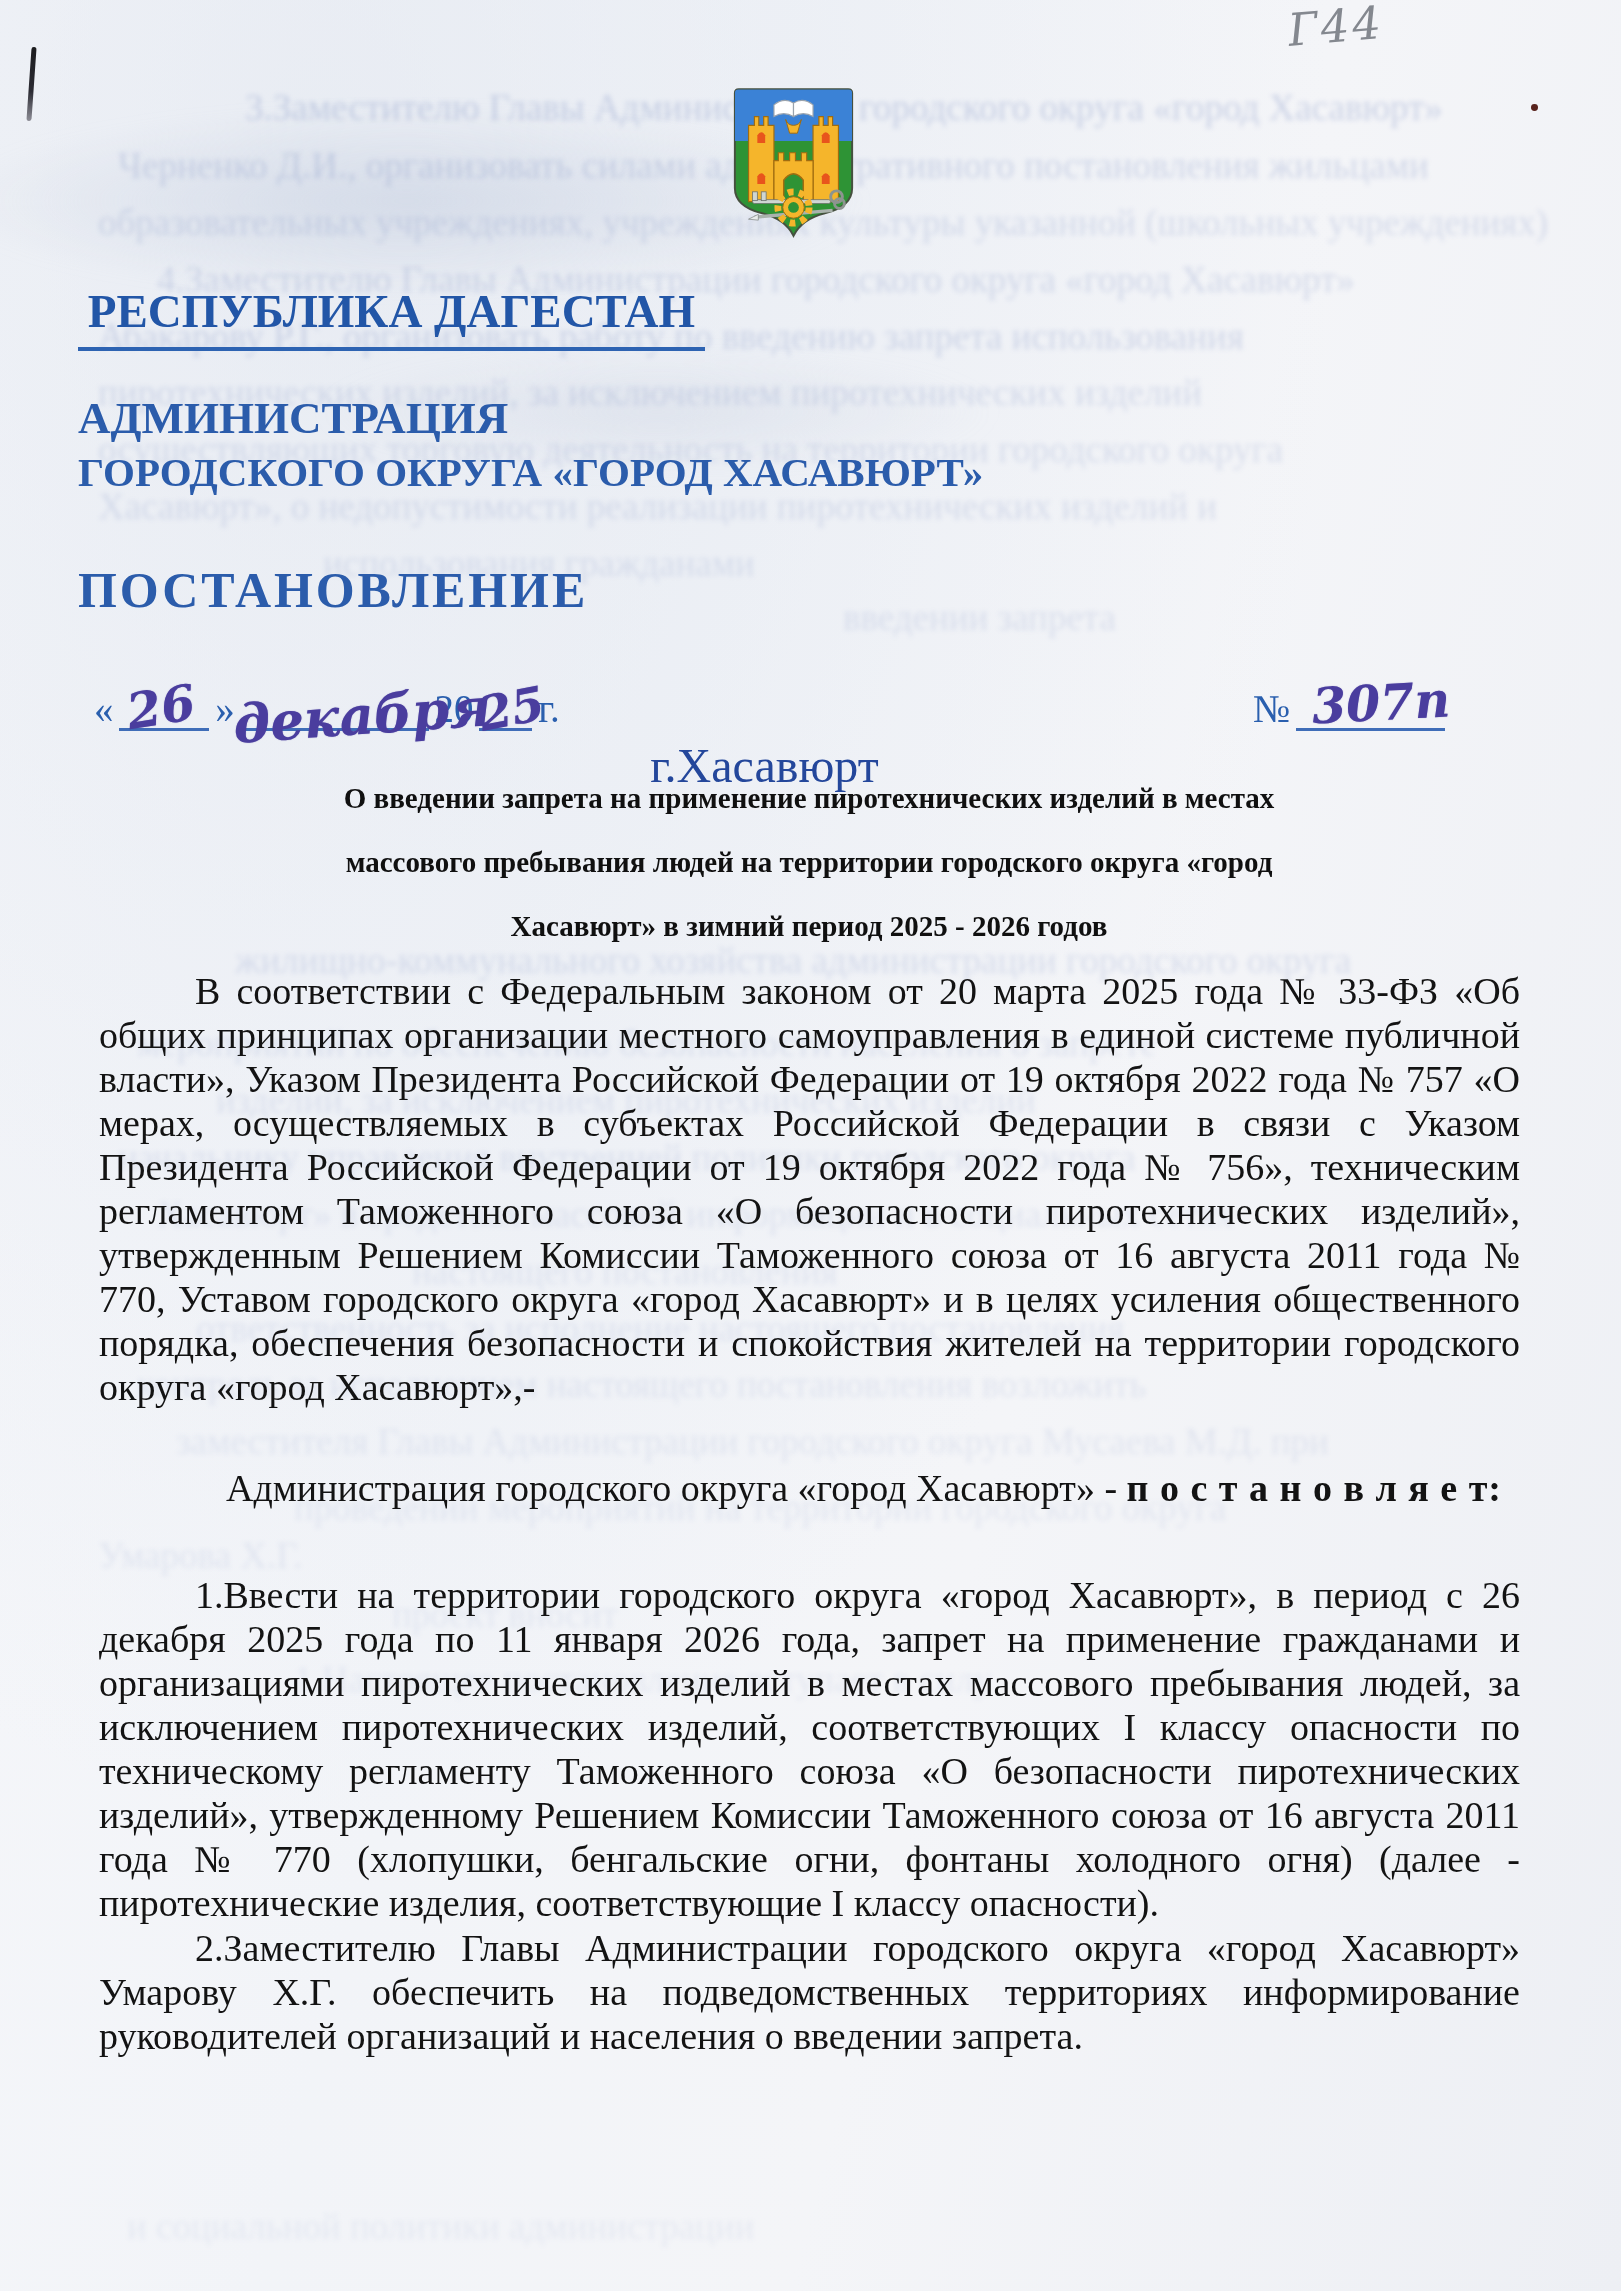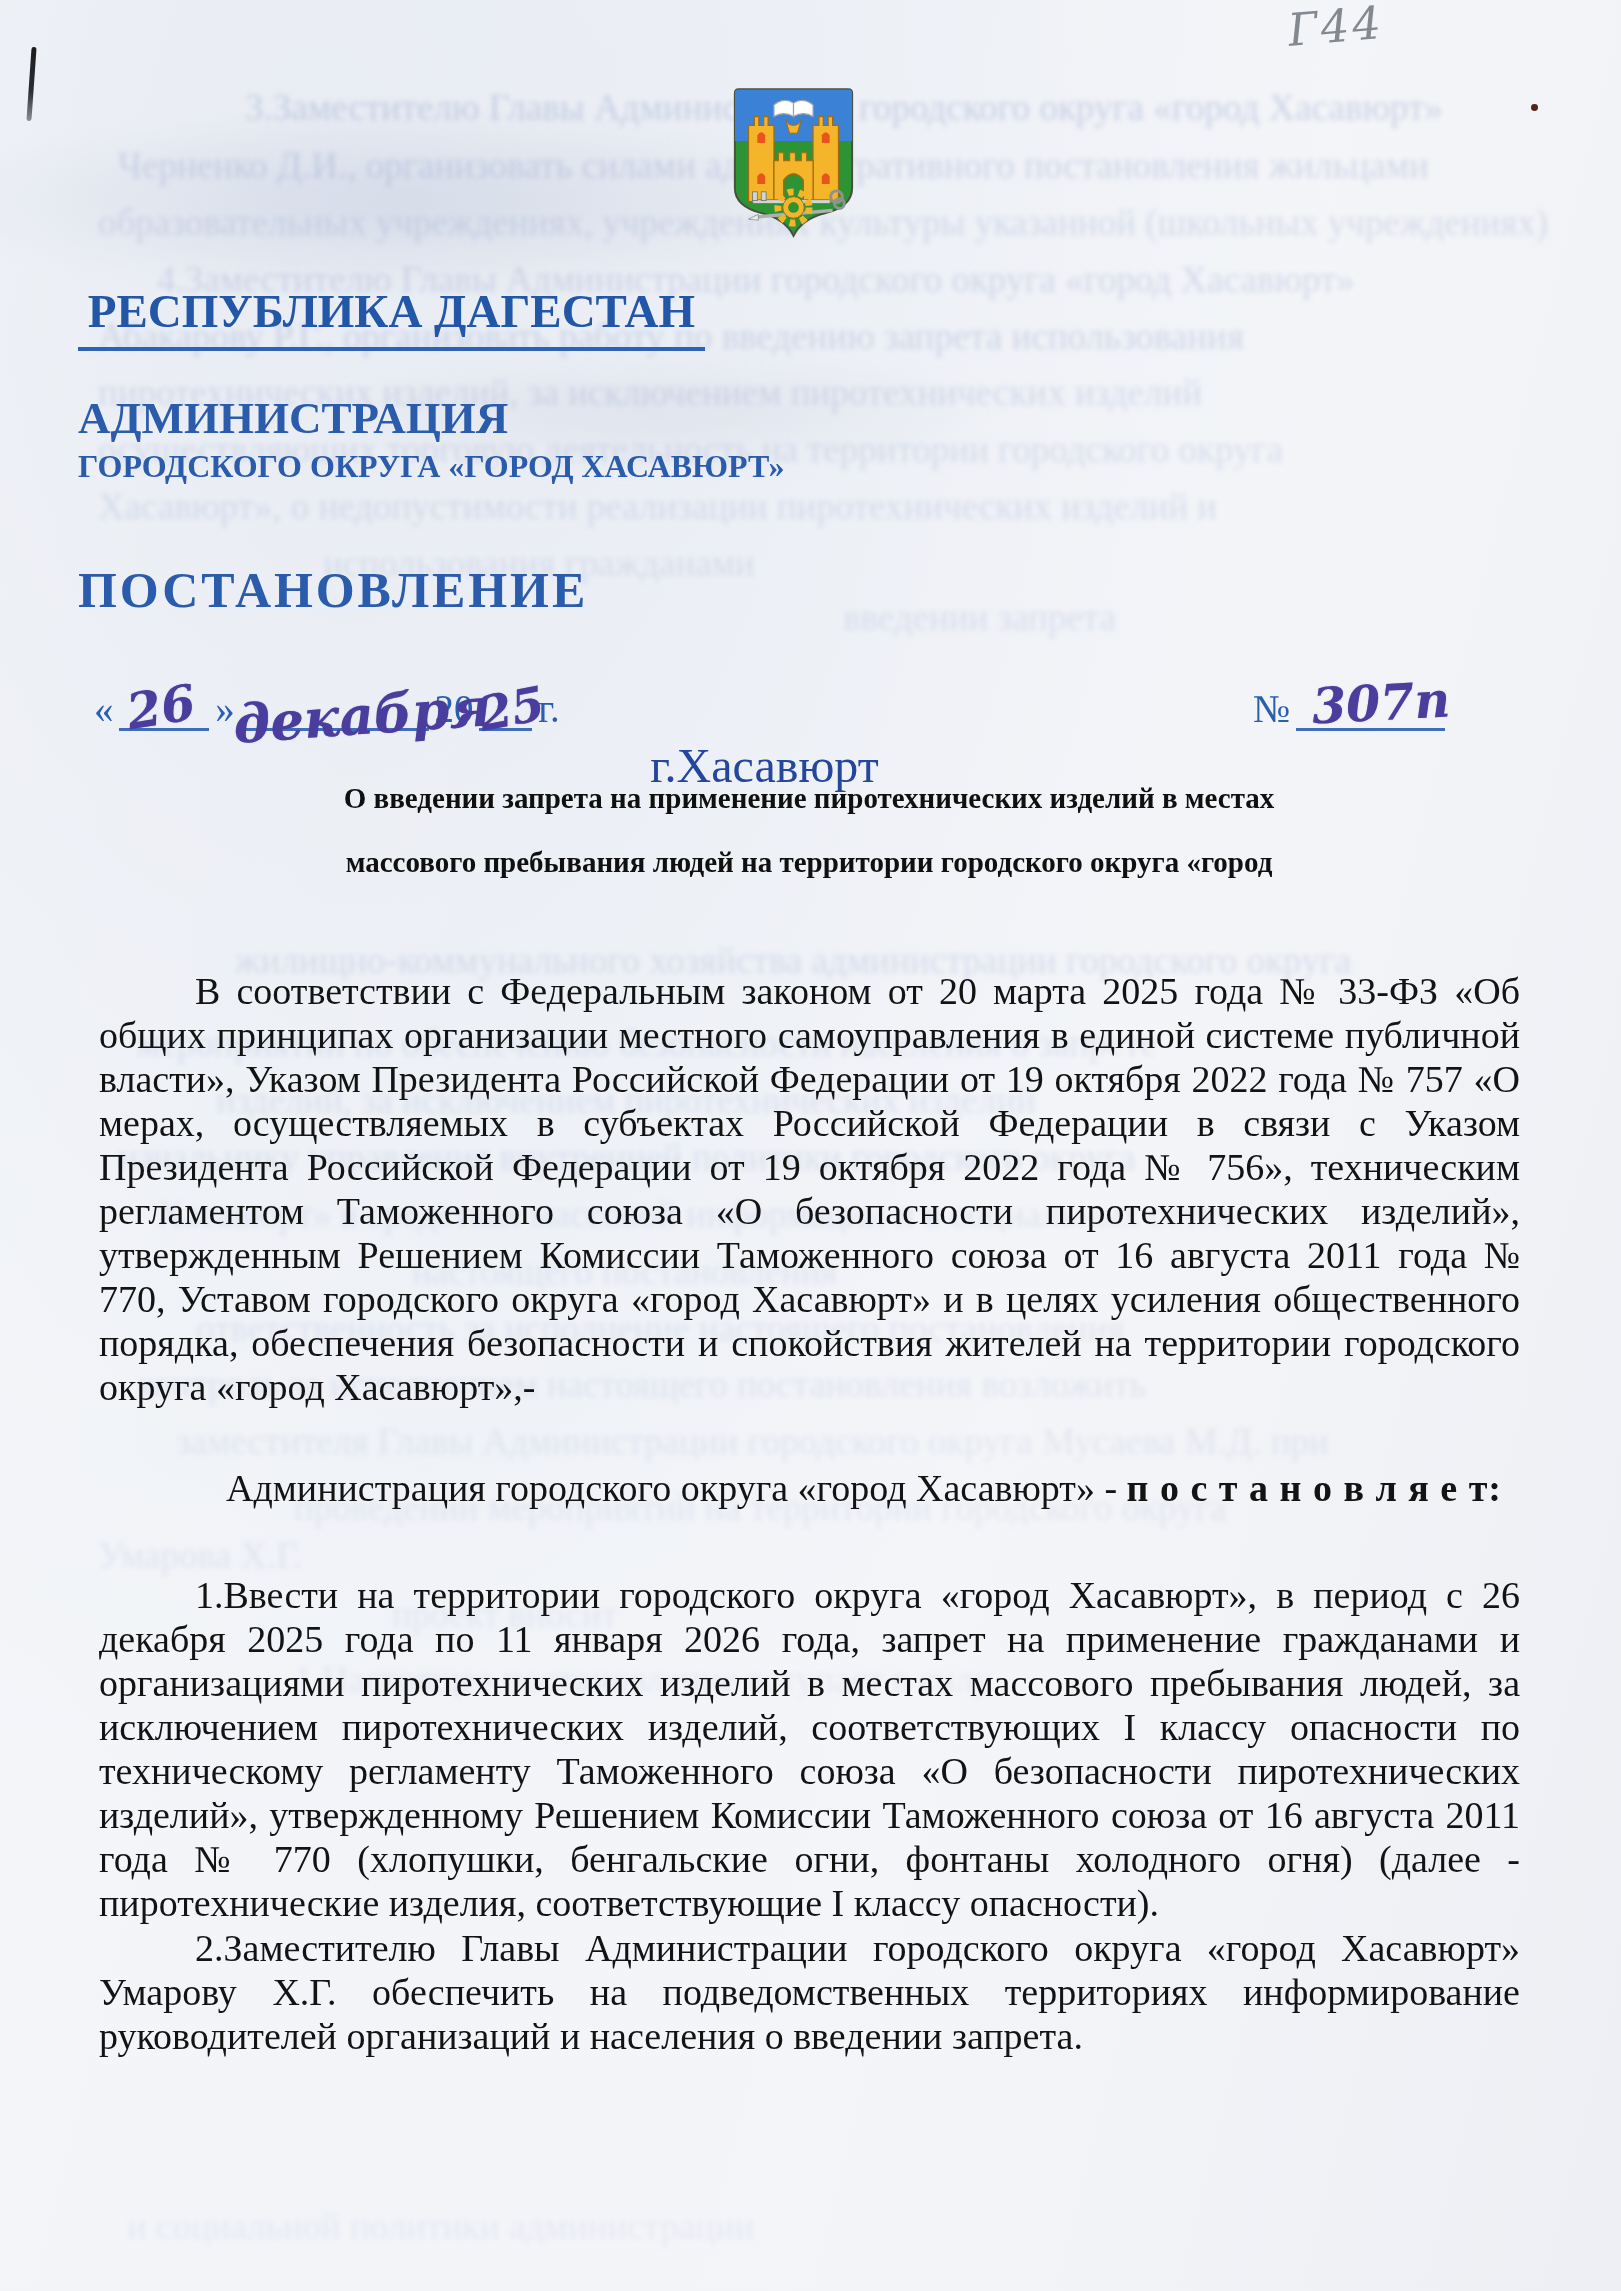--- a/index.html
+++ b/index.html
@@ -37,21 +37,21 @@
     font-family:"DejaVu Serif", serif;transform:rotate(-5deg);}
   .ink-dot{position:absolute;left:1531px;top:104px;width:6.9px;height:6.9px;border-radius:50%;
     background:#58221c;z-index:3;}
   
   .emblem{position:absolute;left:729px;top:82px;width:129px;height:161px;z-index:2;}
   
   .hdr{position:absolute;left:78px;width:1304px;z-index:2;font-weight:bold;}
   .hdr-republic{top:284px;font-size:47px;color:#2256a7;}
   .hdr-republic span{display:inline-block;border-bottom:4.9px solid #2d63b2;padding:0 9.8px 8.8px;}
   .hdr-org1{top:392px;font-size:45px;color:#2b5cab;}
-  .hdr-org2{top:448px;font-size:32px;color:#2b5cab;}
+  .hdr-org2{top:448px;font-size:41px;color:#2b5cab;}
   .hdr-decree{top:561px;font-size:50px;color:#2b5cab;letter-spacing:2.9px;}
   
   .dateline-left{position:absolute;left:94px;top:684px;height:47px;z-index:2;
     display:flex;align-items:flex-end;color:#2a5fae;font-size:39px;}
   .numline{position:absolute;left:1253px;top:684px;height:47px;z-index:2;
     display:flex;align-items:flex-end;color:#2a5fae;font-size:39px;}
   .slot{border-bottom:3.9px solid #3f6db8;position:relative;margin:0 5.9px;height:43px;}
   .slot.day{width:90px;} .slot.month{width:188px;} .slot.year{width:53px;} .slot.num{width:149px;}
   .hw{position:absolute;color:#4a3d9e;font-family:"DejaVu Serif", serif;
     font-style:italic;font-weight:bold;text-shadow:0 0 1px rgba(74,61,158,.6);}
@@ -192,20 +192,21 @@
   <div class="numline">
     <span>№</span>
     <span class="slot num">
       <span class="hw hw-num">307п</span>
     </span>
   </div>
 
   <div class="title">
       <div class="title-line">О введении запрета на применение пиротехнических изделий в местах</div>
       <div class="title-line">массового пребывания людей на территории городского округа «город</div>
+      <div class="title-line">Хасавюрт»  в зимний период 2025 - 2026 годов</div>
     </div>
 
   <div class="body">
       <p>В соответствии с Федеральным законом от 20 марта  2025 года № 33-ФЗ «Об общих принципах организации местного самоуправления в единой системе публичной власти», Указом Президента Российской Федерации от 19 октября 2022 года № 757 «О мерах, осуществляемых в субъектах Российской Федерации в связи с Указом Президента Российской Федерации от 19 октября 2022 года № 756», техническим регламентом Таможенного союза «О безопасности пиротехнических изделий», утвержденным Решением Комиссии Таможенного союза от 16 августа 2011 года № 770, Уставом городского округа «город Хасавюрт» и в целях усиления общественного порядка, обеспечения безопасности и спокойствия жителей на территории городского округа «город Хасавюрт»,-</p>
       <p>Администрация городского округа «город Хасавюрт» - <b>п о с т а н о в л я е т:</b></p>
       <p>1.Ввести на территории городского округа «город Хасавюрт», в период с 26 декабря 2025 года по 11 января 2026 года, запрет на применение гражданами и организациями пиротехнических изделий в местах массового пребывания людей, за исключением пиротехнических изделий, соответствующих I классу опасности по техническому регламенту Таможенного союза «О безопасности пиротехнических изделий», утвержденному Решением Комиссии Таможенного союза от 16 августа 2011 года № 770 (хлопушки, бенгальские огни, фонтаны холодного огня) (далее - пиротехнические изделия, соответствующие I классу опасности).</p>
       <p>2.Заместителю Главы Администрации городского округа «город Хасавюрт» Умарову Х.Г. обеспечить на подведомственных территориях информирование руководителей организаций  и населения о введении запрета.</p>
     </div>
 
 </div>

